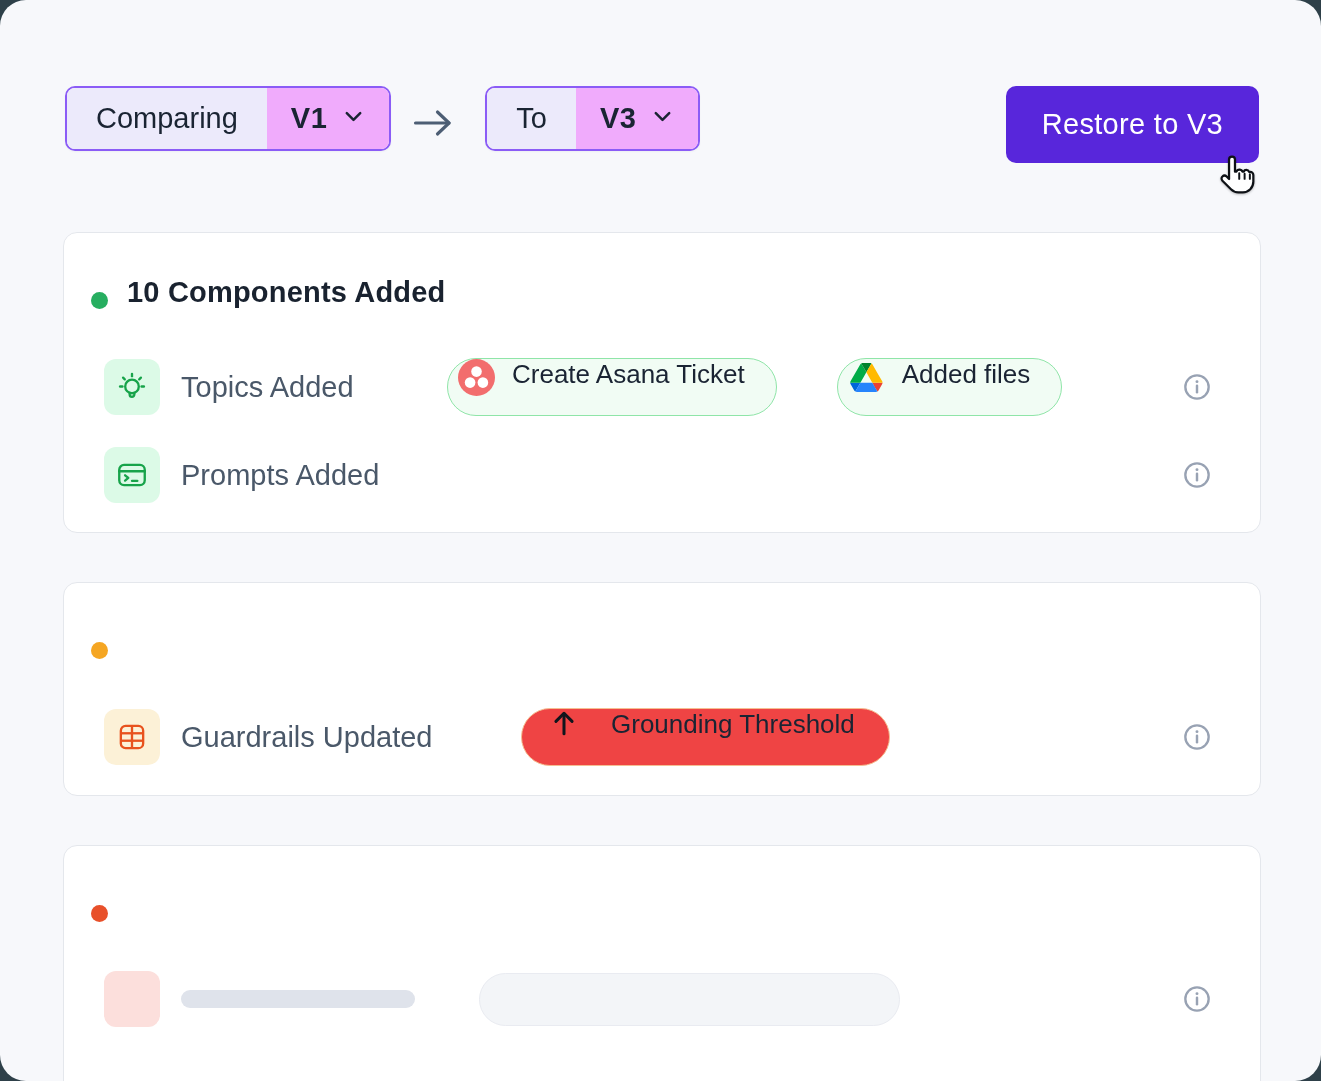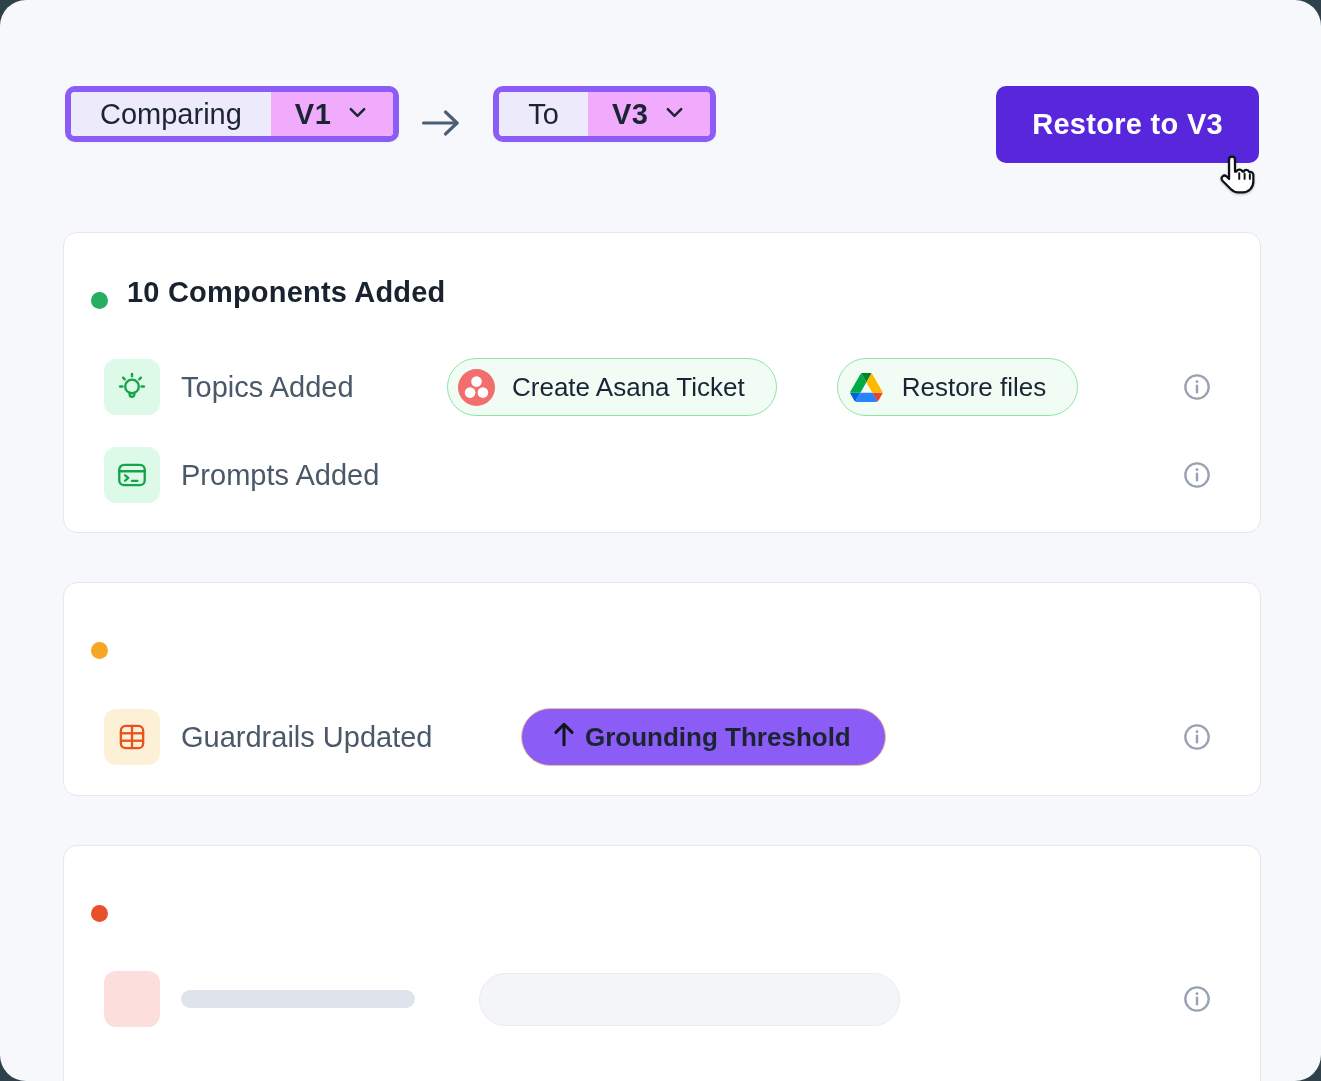--- a/index.html
+++ b/index.html
@@ -7,34 +7,34 @@
   body { background:#2E4049; font-family:"Liberation Sans","DejaVu Sans",sans-serif; }
 
   .panel{
     position:relative; width:1321px; height:1081px;
     background:#F7F8FB; border-radius:26px; overflow:hidden;
   }
 
   
   .toolbar{ display:flex; align-items:flex-start; margin:86px 62px 0 65px; }
   .ver-group{
-    display:flex; align-items:stretch; height:56px;
-    border:6px solid #8b5cf6; border-radius:10px; overflow:hidden;
+    display:flex; align-items:stretch; height:65px;
+    border:2px solid #8b5cf6; border-radius:10px; overflow:hidden;
     background:#fff; box-shadow:0 1px 2px rgba(30,41,59,.04);
   }
   .seg{ display:flex; align-items:center; font-size:29px; color:#1A2433; }
   .seg.lav{ background:#ECEAFB; padding:0 29px; }
   .seg.white{ background:#f0abfc; padding:0 24px; gap:15px; cursor:pointer; }
   .seg .ver{ font-weight:700; letter-spacing:.5px; }
   .arrow-wrap{ display:flex; align-items:center; height:73px; margin:0 21px; }
   .to-group{ margin-left:8px; }
   .spacer{ flex:1; }
   .restore-btn{
     height:77px; padding:0 36px; border:none; border-radius:10px;
-    background:#5826DB; color:#fff; font-size:29px; font-weight:700;
+    background:#5826DB; color:#fff; font-size:29px; font-weight:400;
     font-family:inherit; letter-spacing:.3px; cursor:pointer;
   }
   .cursor{ position:absolute; left:1216px; top:153px; pointer-events:none; filter:drop-shadow(0 1px 1px rgba(0,0,0,.25)); }
 
   
   .card{
     margin:49px 60px 0 63px; background:#fff;
     border:1px solid #E4E7EC; border-radius:14px;
     padding:40px 49px 29px 27px;
   }
@@ -52,25 +52,25 @@
   .tile{
     width:56px; height:56px; border-radius:12px; flex:0 0 auto;
     display:flex; align-items:center; justify-content:center;
   }
   .tile.green{ background:#DCFAE7; color:#17A34A; }
   .tile.amber{ background:#FCF1D7; color:#E8521D; }
   .tile.pink{ background:#FCDFDC; }
   .row-label{ font-size:29px; color:#4A5869; margin-left:21px; min-width:266px; }
   .chips{ display:flex; align-items:center; gap:60px; }
   .chip{
-    display:flex; align-items:center; height:58px; border-radius:29px; cursor:pointer;
+    display:flex; align-items:flex-start; height:58px; border-radius:29px; cursor:pointer;
     font-size:26px; font-weight:500; color:#1A2433;
   }
   .chip.green{ background:#F1FCF4; border:1.5px solid #8FE5A8; padding:0 31px 0 10px; gap:17px; }
-  .chip.peach{ background:#8b5cf6; border:1.5px solid #F5BE92; padding:0 34px 0 29px; gap:8px; margin-left:74px;font-weight:bold; }
+  .chip.peach{ background:#ef4444; border:1.5px solid #F5BE92; padding:0 34px 0 29px; gap:34px; margin-left:74px; }
   .chip .badge{ width:37px; height:37px; flex:0 0 auto; }
   .info{ margin-left:auto; color:#98A2B3; display:flex; cursor:pointer; }
 
   
   .sk-bar{ width:234px; height:18px; border-radius:9px; background:#DFE3EB; margin-left:21px; }
   .sk-pill{ width:421px; height:53px; border-radius:27px; background:#F3F5F8; border:1px solid #E9EBF1; margin-left:64px; }
 </style>
 </head>
 <body>
 
@@ -157,21 +157,21 @@
             <span class="badge">
               <svg width="37" height="37" viewBox="-6 -4 100 86">
                 <path d="M6.6 66.85l3.85 6.65c.8 1.4 1.95 2.5 3.3 3.3l13.75-23.8H0c0 1.55.4 3.1 1.2 4.5z" fill="#0066da"></path>
                 <path d="M43.65 25L29.9 1.2c-1.35.8-2.5 1.9-3.3 3.3l-25.4 44A9.06 9.06 0 000 53h27.5z" fill="#00ac47"></path>
                 <path d="M73.55 76.8c1.35-.8 2.5-1.9 3.3-3.3l1.6-2.75L86.1 57.5c.8-1.4 1.2-2.95 1.2-4.5H59.8l5.85 11.5z" fill="#ea4335"></path>
                 <path d="M43.65 25L57.4 1.2C56.05.4 54.5 0 52.9 0H34.4c-1.6 0-3.15.45-4.5 1.2z" fill="#00832d"></path>
                 <path d="M59.8 53H27.5L13.75 76.8c1.35.8 2.9 1.2 4.5 1.2h50.8c1.6 0 3.15-.45 4.5-1.2z" fill="#2684fc"></path>
                 <path d="M73.4 26.5l-12.7-22c-.8-1.4-1.95-2.5-3.3-3.3L43.65 25l16.15 28h27.45c0-1.55-.4-3.1-1.2-4.5z" fill="#ffba00"></path>
               </svg>
             </span>
-            <span>Restore files</span>
+            <span>Added files</span>
           </div>
         </div>
         <span class="info">
           <svg width="28" height="28" viewBox="0 0 24 24">
               <circle cx="12" cy="12" r="10" fill="none" stroke="currentColor" stroke-width="2"></circle>
               <line x1="12" y1="11" x2="12" y2="16.6" stroke="currentColor" stroke-width="2.1" stroke-linecap="round"></line>
               <circle cx="12" cy="7.4" r="1.25" fill="currentColor"></circle>
             </svg>
         </span>
       </div>

